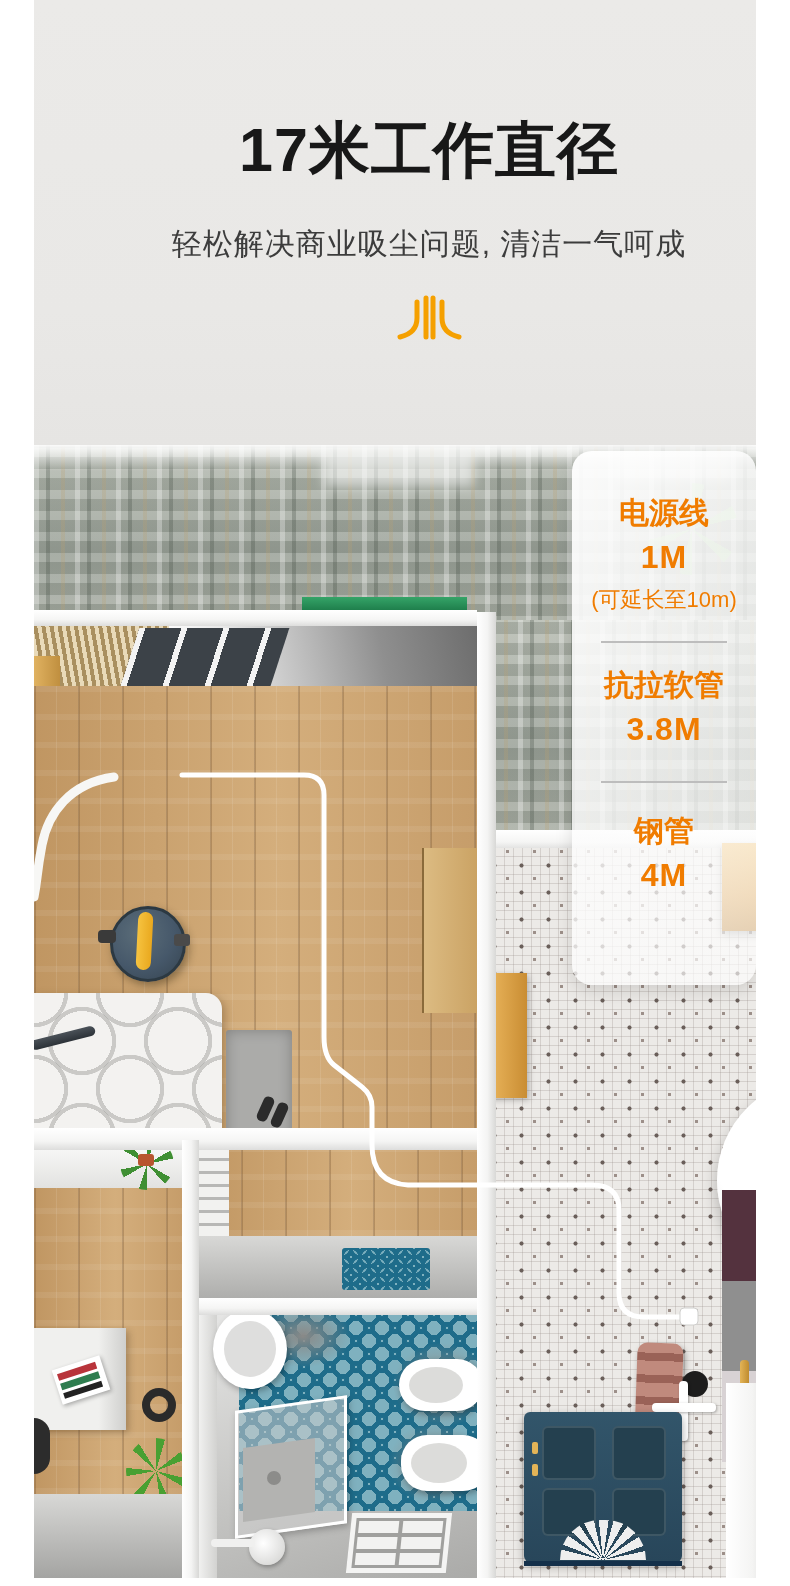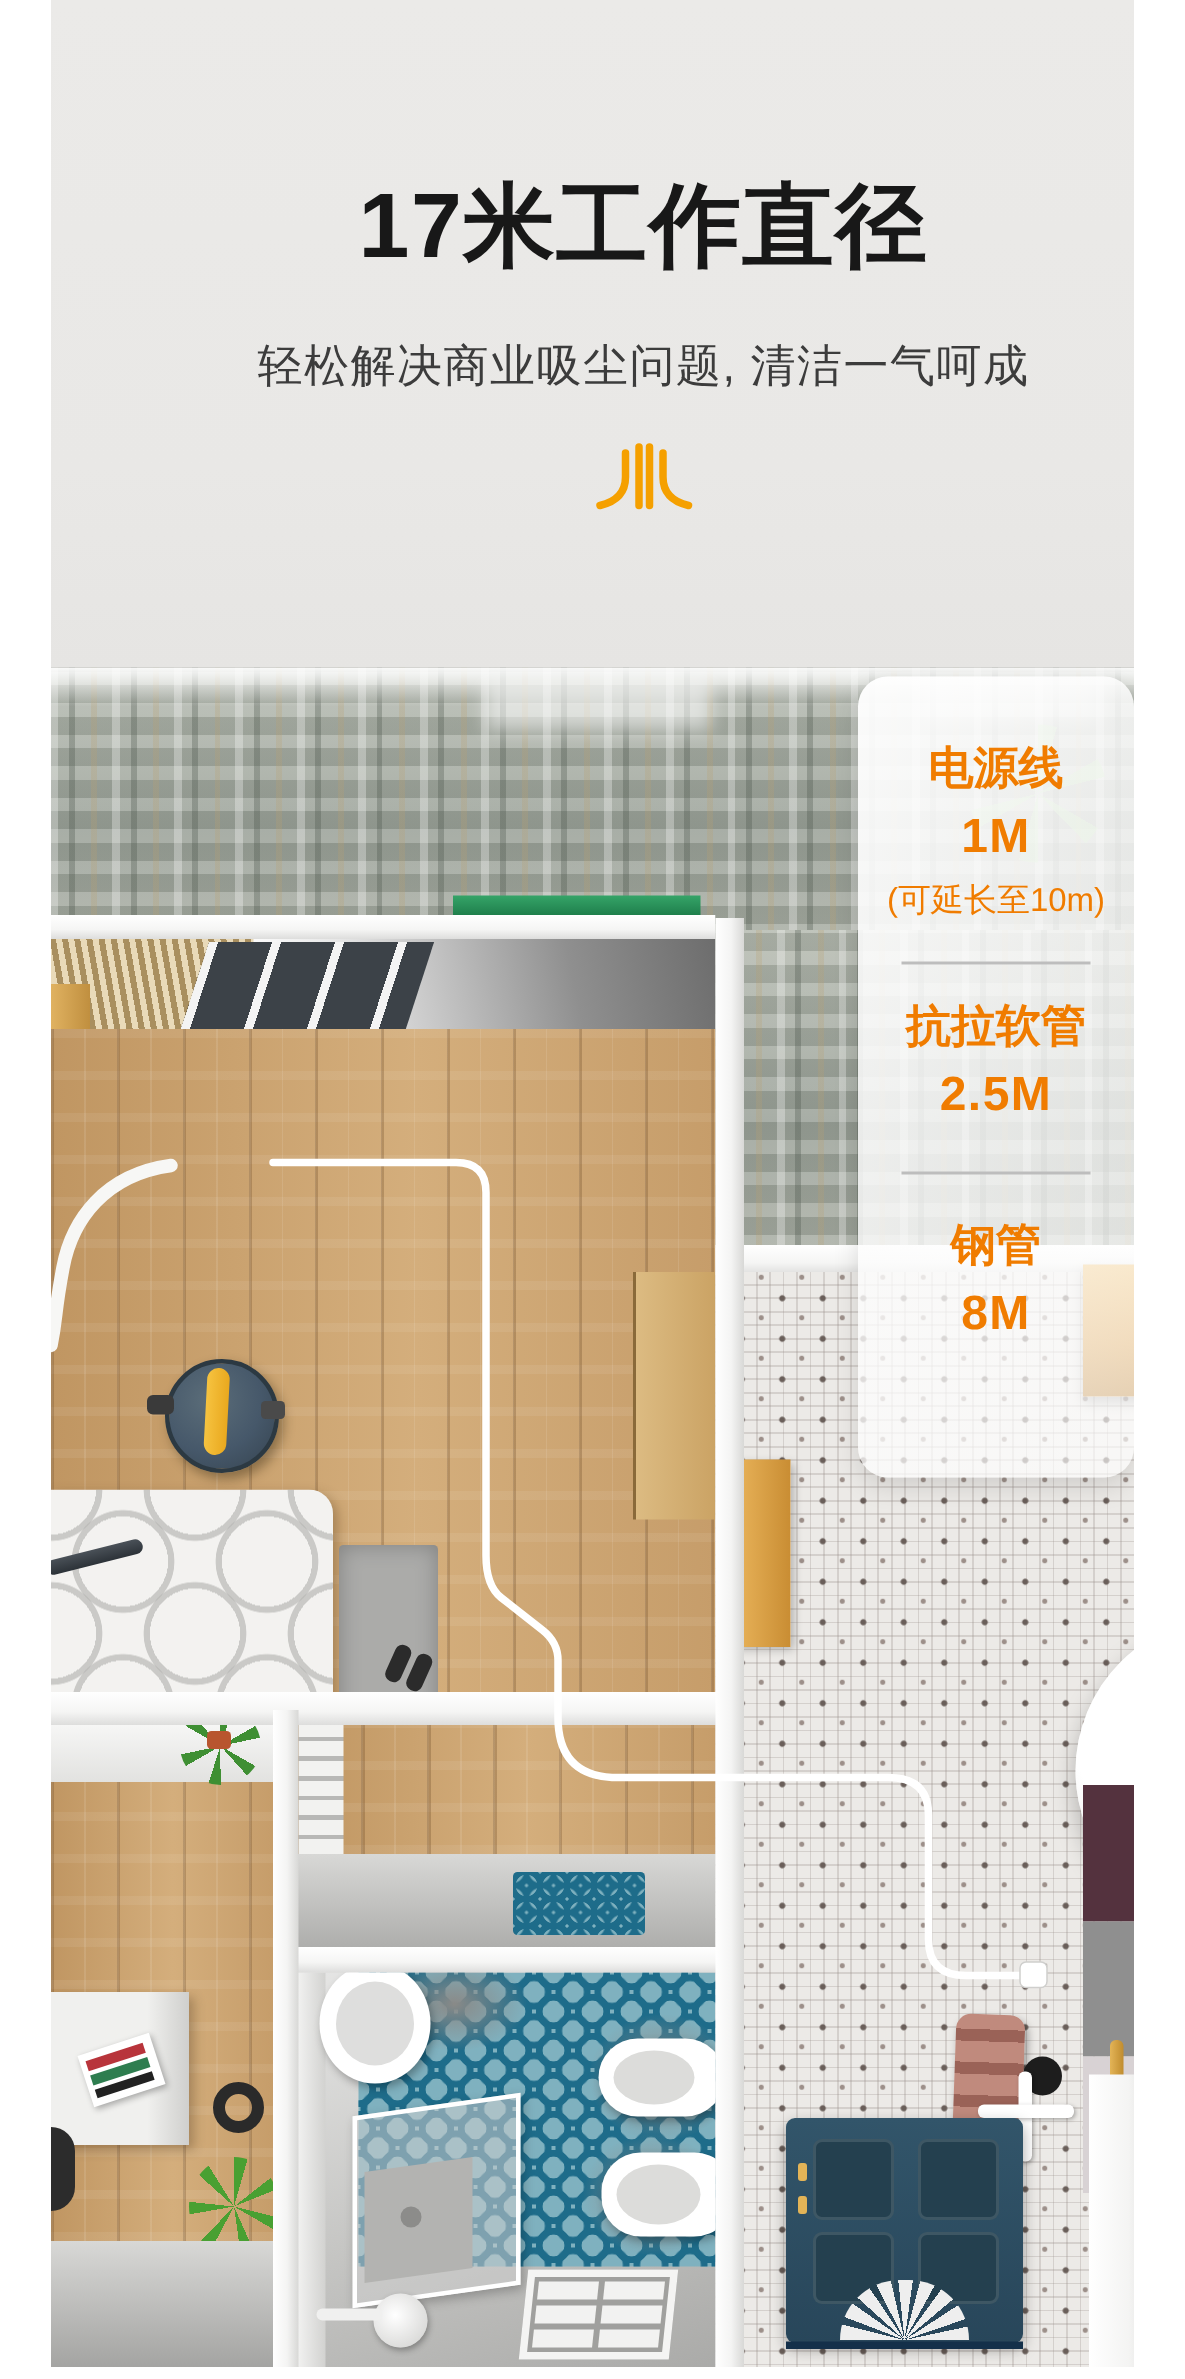--- a/index.html
+++ b/index.html
@@ -213,21 +213,21 @@
     </svg>
 
     <div class="abs pinwheel" style="left:612px;top:38px;width:92px;height:92px;z-index:6;opacity:.55;background:repeating-conic-gradient(#9ed48a 0 16deg,rgba(0,0,0,0) 16deg 60deg);"></div>
 
     <div class="spec-panel">
       <div class="spec-name">电源线</div>
       <div class="spec-value">1M</div>
       <div class="spec-note">(可延长至10m)</div>
       <div class="spec-divider"></div>
       <div class="spec-name">抗拉软管</div>
-      <div class="spec-value">2.5M</div>
+      <div class="spec-value">3.8M</div>
       <div class="spec-divider" style="margin-top:32px;margin-bottom:30px;"></div>
       <div class="spec-name">钢管</div>
-      <div class="spec-value">8M</div>
+      <div class="spec-value">4M</div>
     </div>
   </div>
 
   <div class="footer-strip"></div>
 </div>
 
 </body></html>

